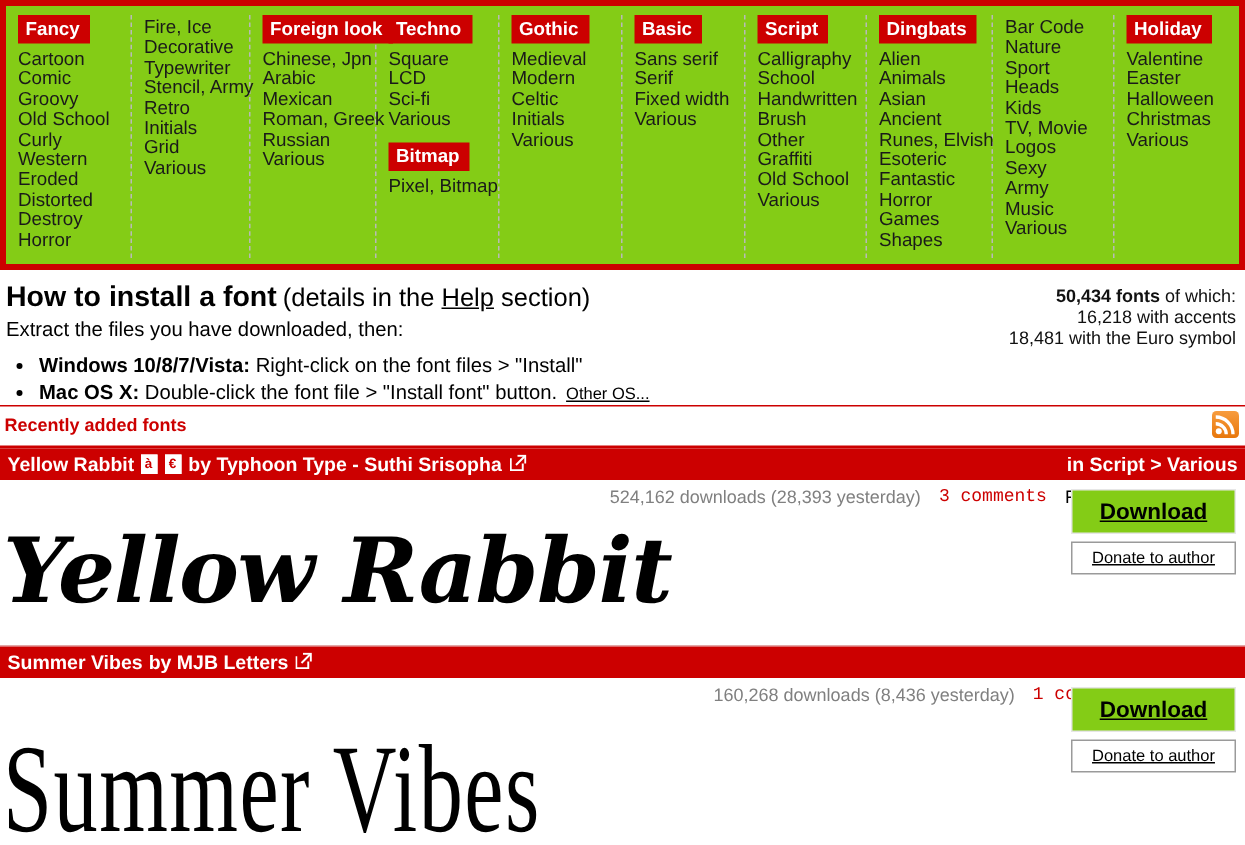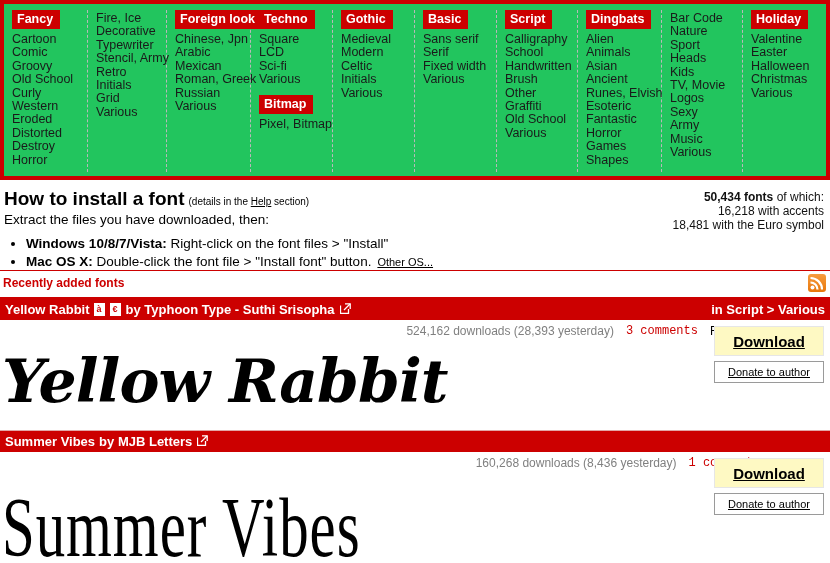--- a/index.html
+++ b/index.html
@@ -15,21 +15,21 @@
     font-size: 12px;
     color: #000000;
     position: relative;
   }
 
   
   #category-panel {
     box-sizing: border-box;
     width: 830px;
     border: 4px solid #cc0000;
-    background: #22c55e;
+    background: #84cc16;
     padding: 6px 0 4px 0;
     height: 180px;
   }
   #category-columns {
     display: flex;
     align-items: flex-start;
     height: 100%;
     box-sizing: border-box;
   }
   .cat-col {
@@ -73,21 +73,21 @@
     height: 88px;
     box-sizing: border-box;
   }
   #install-title {
     font-size: 19px;
     font-weight: bold;
     color: #000;
     display: inline;
   }
   #install-title-note {
-    font-size: 10px;
+    font-size: 17px;
     font-weight: normal;
     color: #000;
     display: inline;
     margin-left: 4px;
   }
   #install-title-note a {
     color: #000;
     text-decoration: underline;
   }
   #install-sub {
@@ -242,21 +242,21 @@
     position: absolute;
     right: 6px;
     top: -16px;
     width: 110px;
   }
   .btn-download {
     display: block;
     width: 110px;
     height: 30px;
     line-height: 30px;
-    background: #fef9c3;
+    background: #84cc16;
     border: 1px solid #e6e6e6;
     text-align: center;
     font-size: 15px;
     font-weight: bold;
     color: #000;
     box-sizing: border-box;
     cursor: pointer;
   }
   .btn-donate {
     display: block;

